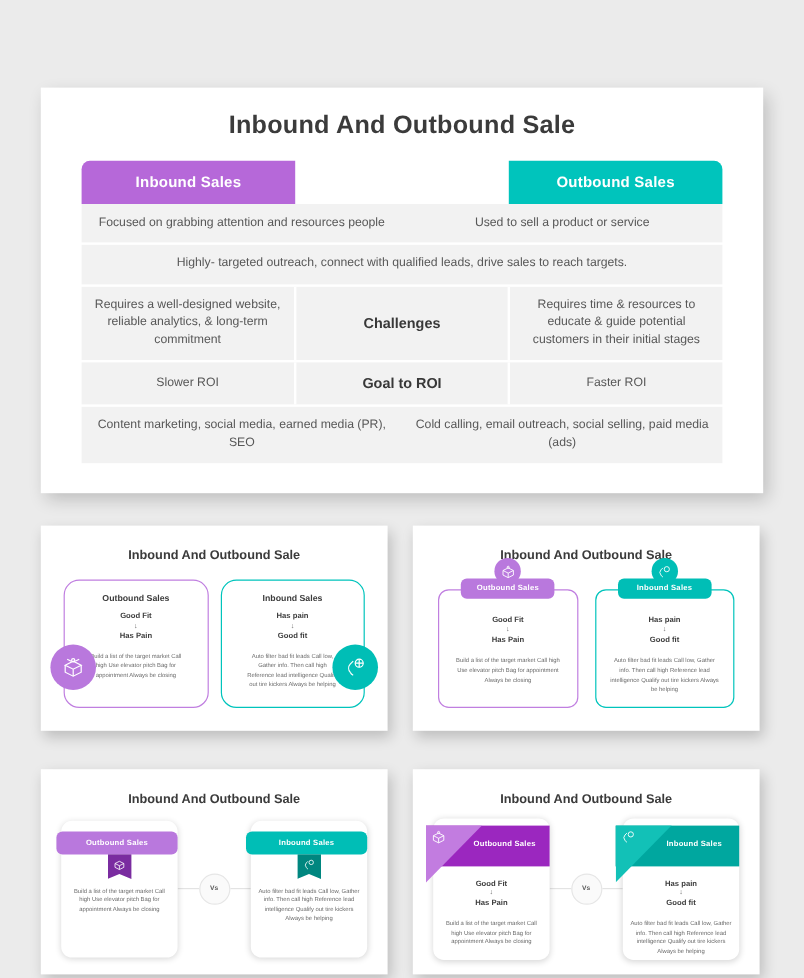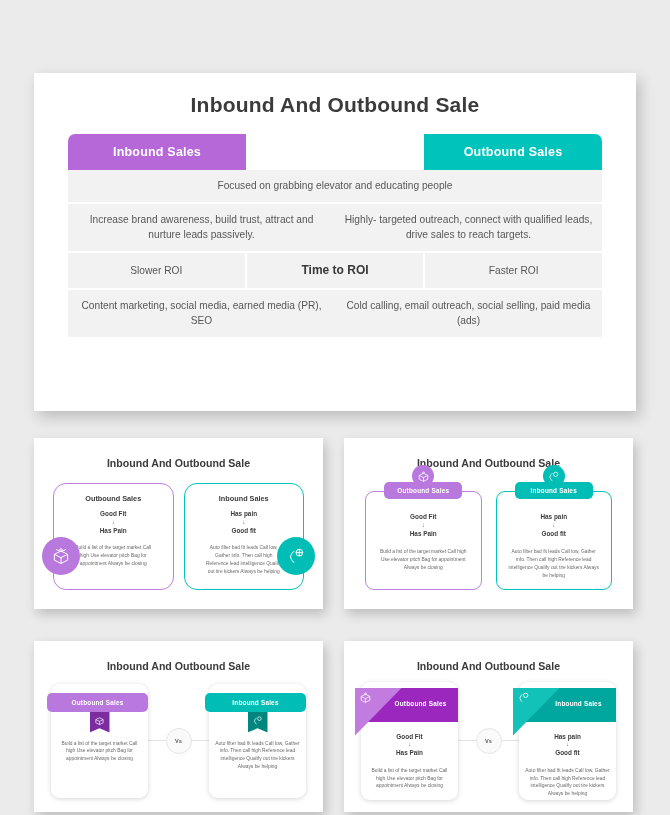--- a/index.html
+++ b/index.html
@@ -204,29 +204,34 @@
     <div class="main-title">Inbound And Outbound Sale</div>
 
     <div class="table">
       <div class="thead">
         <div class="th left" style="background:#b668d9">Inbound Sales</div>
         <div class="th spacer"></div>
         <div class="th right" style="background:#00c4bc">Outbound Sales</div>
       </div>
 
       <div class="trow">
-        <div class="td">Focused on grabbing elevator and educating people</div>
+        <div class="td">Focused on grabbing attention and resources people</div>
+        <div class="td">Used to sell a product or service</div>
       </div>
       <div class="trow">
-        <div class="td">Increase brand awareness, build trust, attract and nurture leads passively.</div>
         <div class="td">Highly- targeted outreach, connect with qualified leads, drive sales to reach targets.</div>
+      </div>
+      <div class="trow">
+        <div class="td">Requires a well-designed website, reliable analytics, &amp; long-term commitment</div>
+        <div class="td mid">Challenges</div>
+        <div class="td">Requires time &amp; resources to educate &amp; guide potential customers in their initial stages</div>
       </div>
       <div class="trow">
         <div class="td">Slower ROI</div>
-        <div class="td mid">Time to ROI</div>
+        <div class="td mid">Goal to ROI</div>
         <div class="td">Faster ROI</div>
       </div>
       <div class="trow">
         <div class="td">Content marketing, social media, earned media (PR), SEO</div>
         <div class="td">Cold calling, email outreach, social selling, paid media (ads)</div>
       </div>
     </div>
   </div>
 
   <div class="thumb t1">

